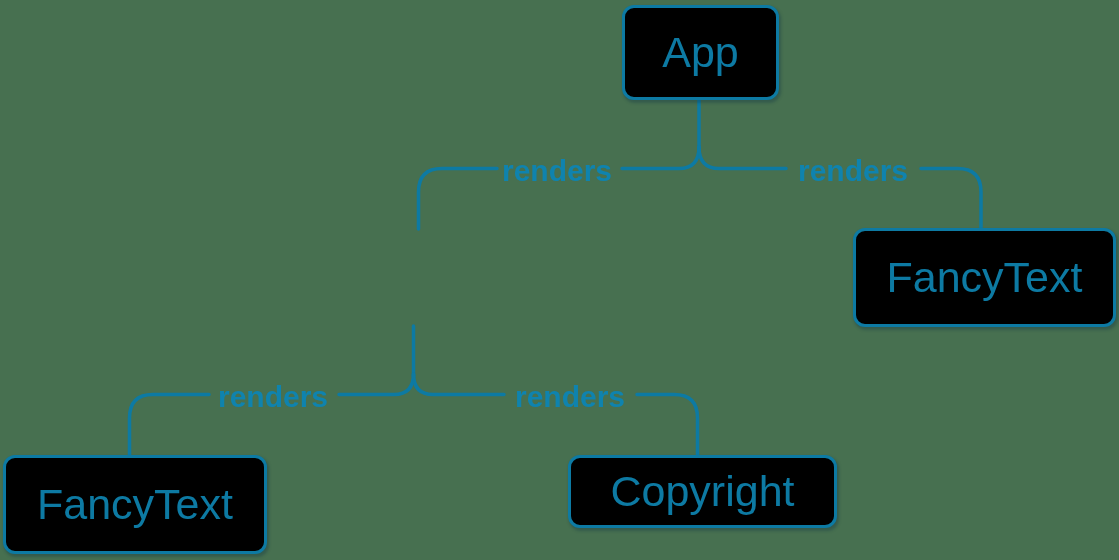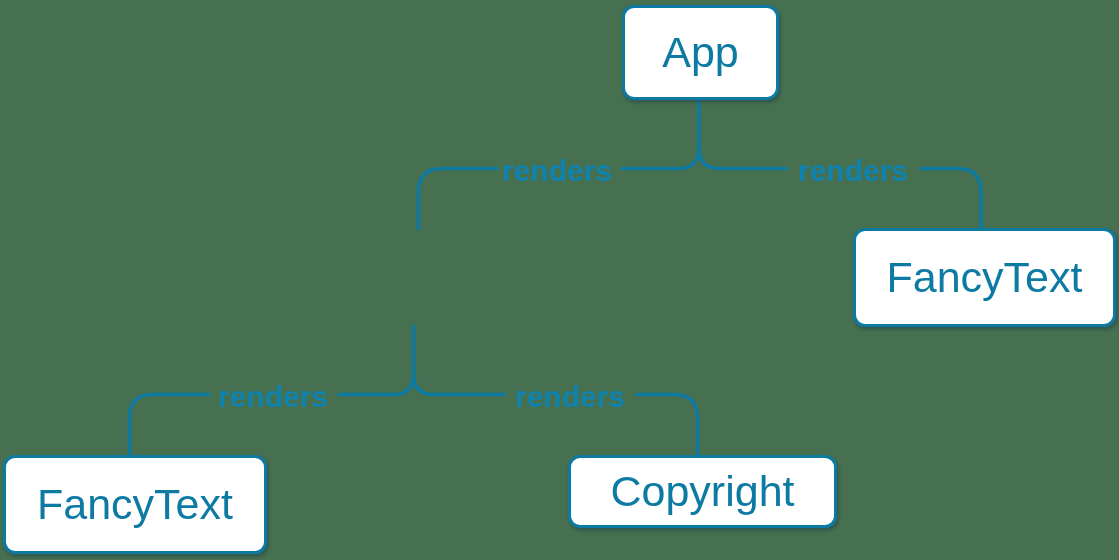--- a/index.html
+++ b/index.html
@@ -34,21 +34,21 @@
   .edge-label {
     fill: #0f83ae;
     font-family: "Liberation Sans", "DejaVu Sans", sans-serif;
     font-size: 30px;
     font-weight: bold;
     text-anchor: middle;
   }
   .node {
     position: absolute;
     box-sizing: border-box;
-    background: #ffffff;
+    background: #000000;
     border: 3px solid #0d7aa3;
     border-radius: 12px;
     display: flex;
     align-items: center;
     justify-content: center;
     box-shadow: 1.5px 2.5px 3px rgba(18, 52, 70, 0.35);
   }
   .node span {
     color: #0d7aa3;
     font-size: 43px;

